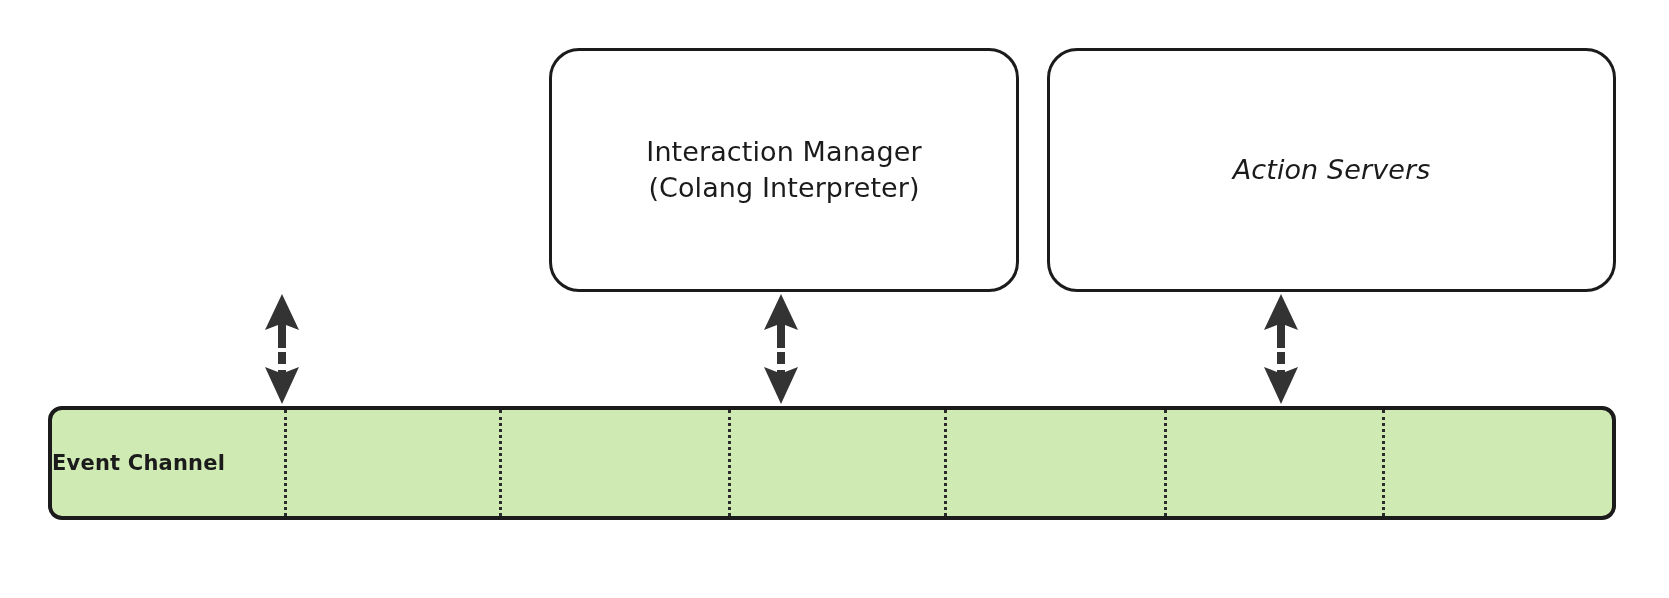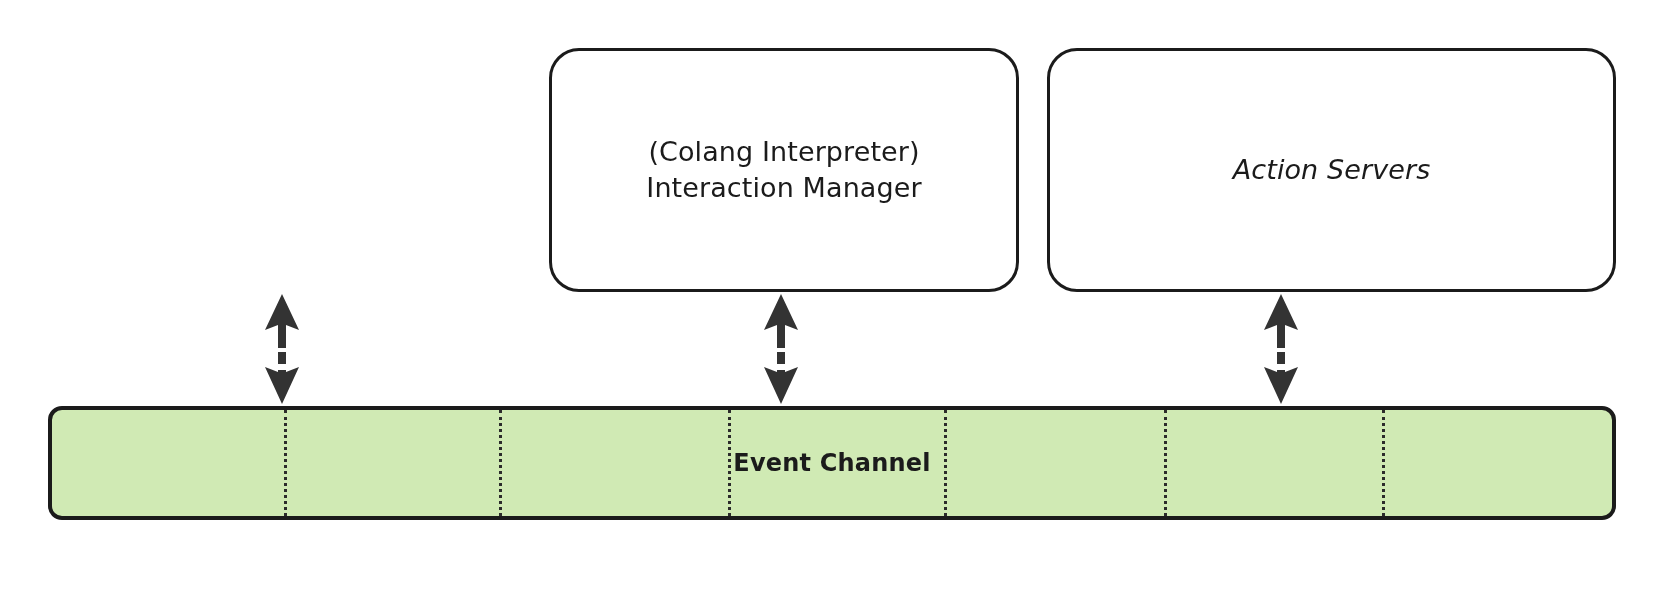--- a/index.html
+++ b/index.html
@@ -65,22 +65,22 @@
     bottom: 0;
     width: 0;
     border-left: 3px dotted #2b2b2b;
   }
   #event-channel-label {
     position: absolute;
     left: 0;
     right: 0;
     top: 50%;
     transform: translateY(-50%);
-    text-align: center;
-    font-size: 24px;
+    text-align: left;
+    font-size: 21px;
     font-weight: 700;
     color: #1b1b1b;
     letter-spacing: 0.2px;
     z-index: 2;
   }
 
   
   .bidi-arrow {
     position: absolute;
     top: 292px;
@@ -90,22 +90,22 @@
   }
   .bidi-arrow svg { display: block; }
 </style>
 </head>
 <body>
 
 <div id="diagram-root">
 
 
   <div class="component-box" id="box-interaction-manager">
+    <span class="component-label">Interaction Manager</span>
     <span class="component-label">(Colang Interpreter)</span>
-    <span class="component-label">Interaction Manager</span>
   </div>
 
   <div class="component-box" id="box-action-servers">
     <span class="component-label">Action Servers</span>
   </div>
 
   <div class="bidi-arrow" style="left:282px;">
     <svg width="46" height="114" viewBox="0 0 46 114" xmlns="http://www.w3.org/2000/svg">
       <g fill="#333333" stroke="none">
         <path d="M23 2 L40 38 L27 33 L27 56 L19 56 L19 33 L6 38 Z"></path>

